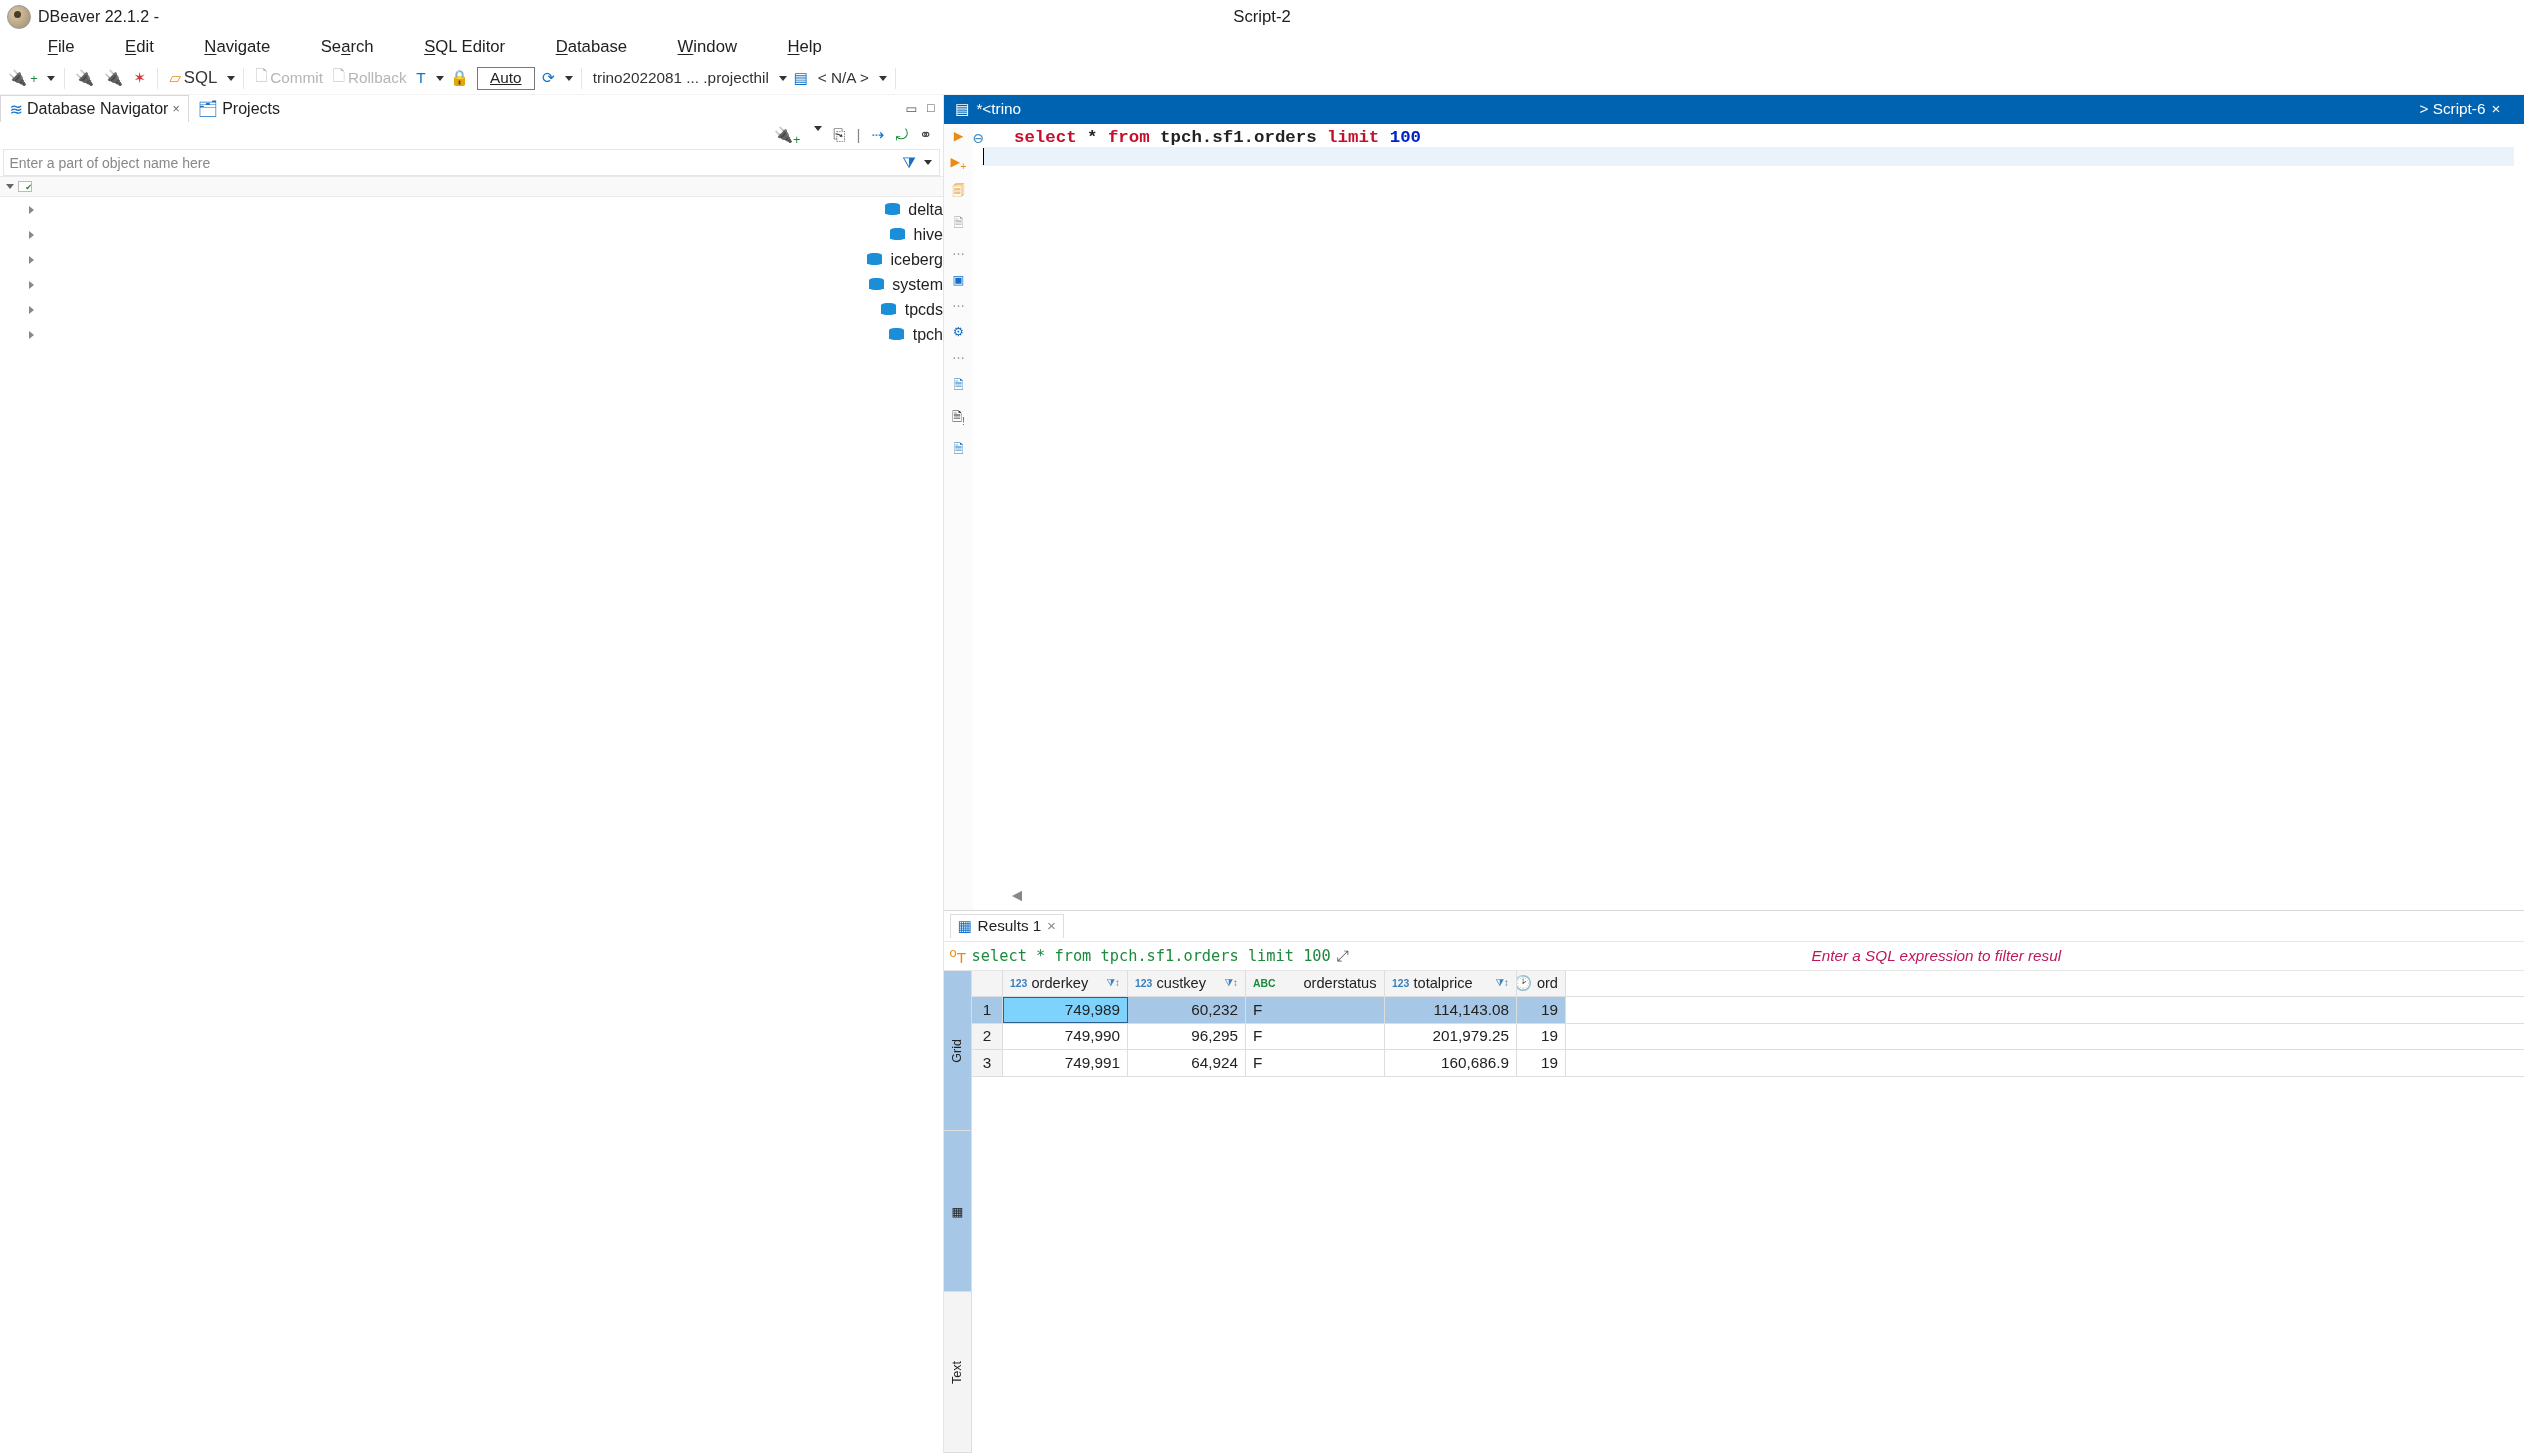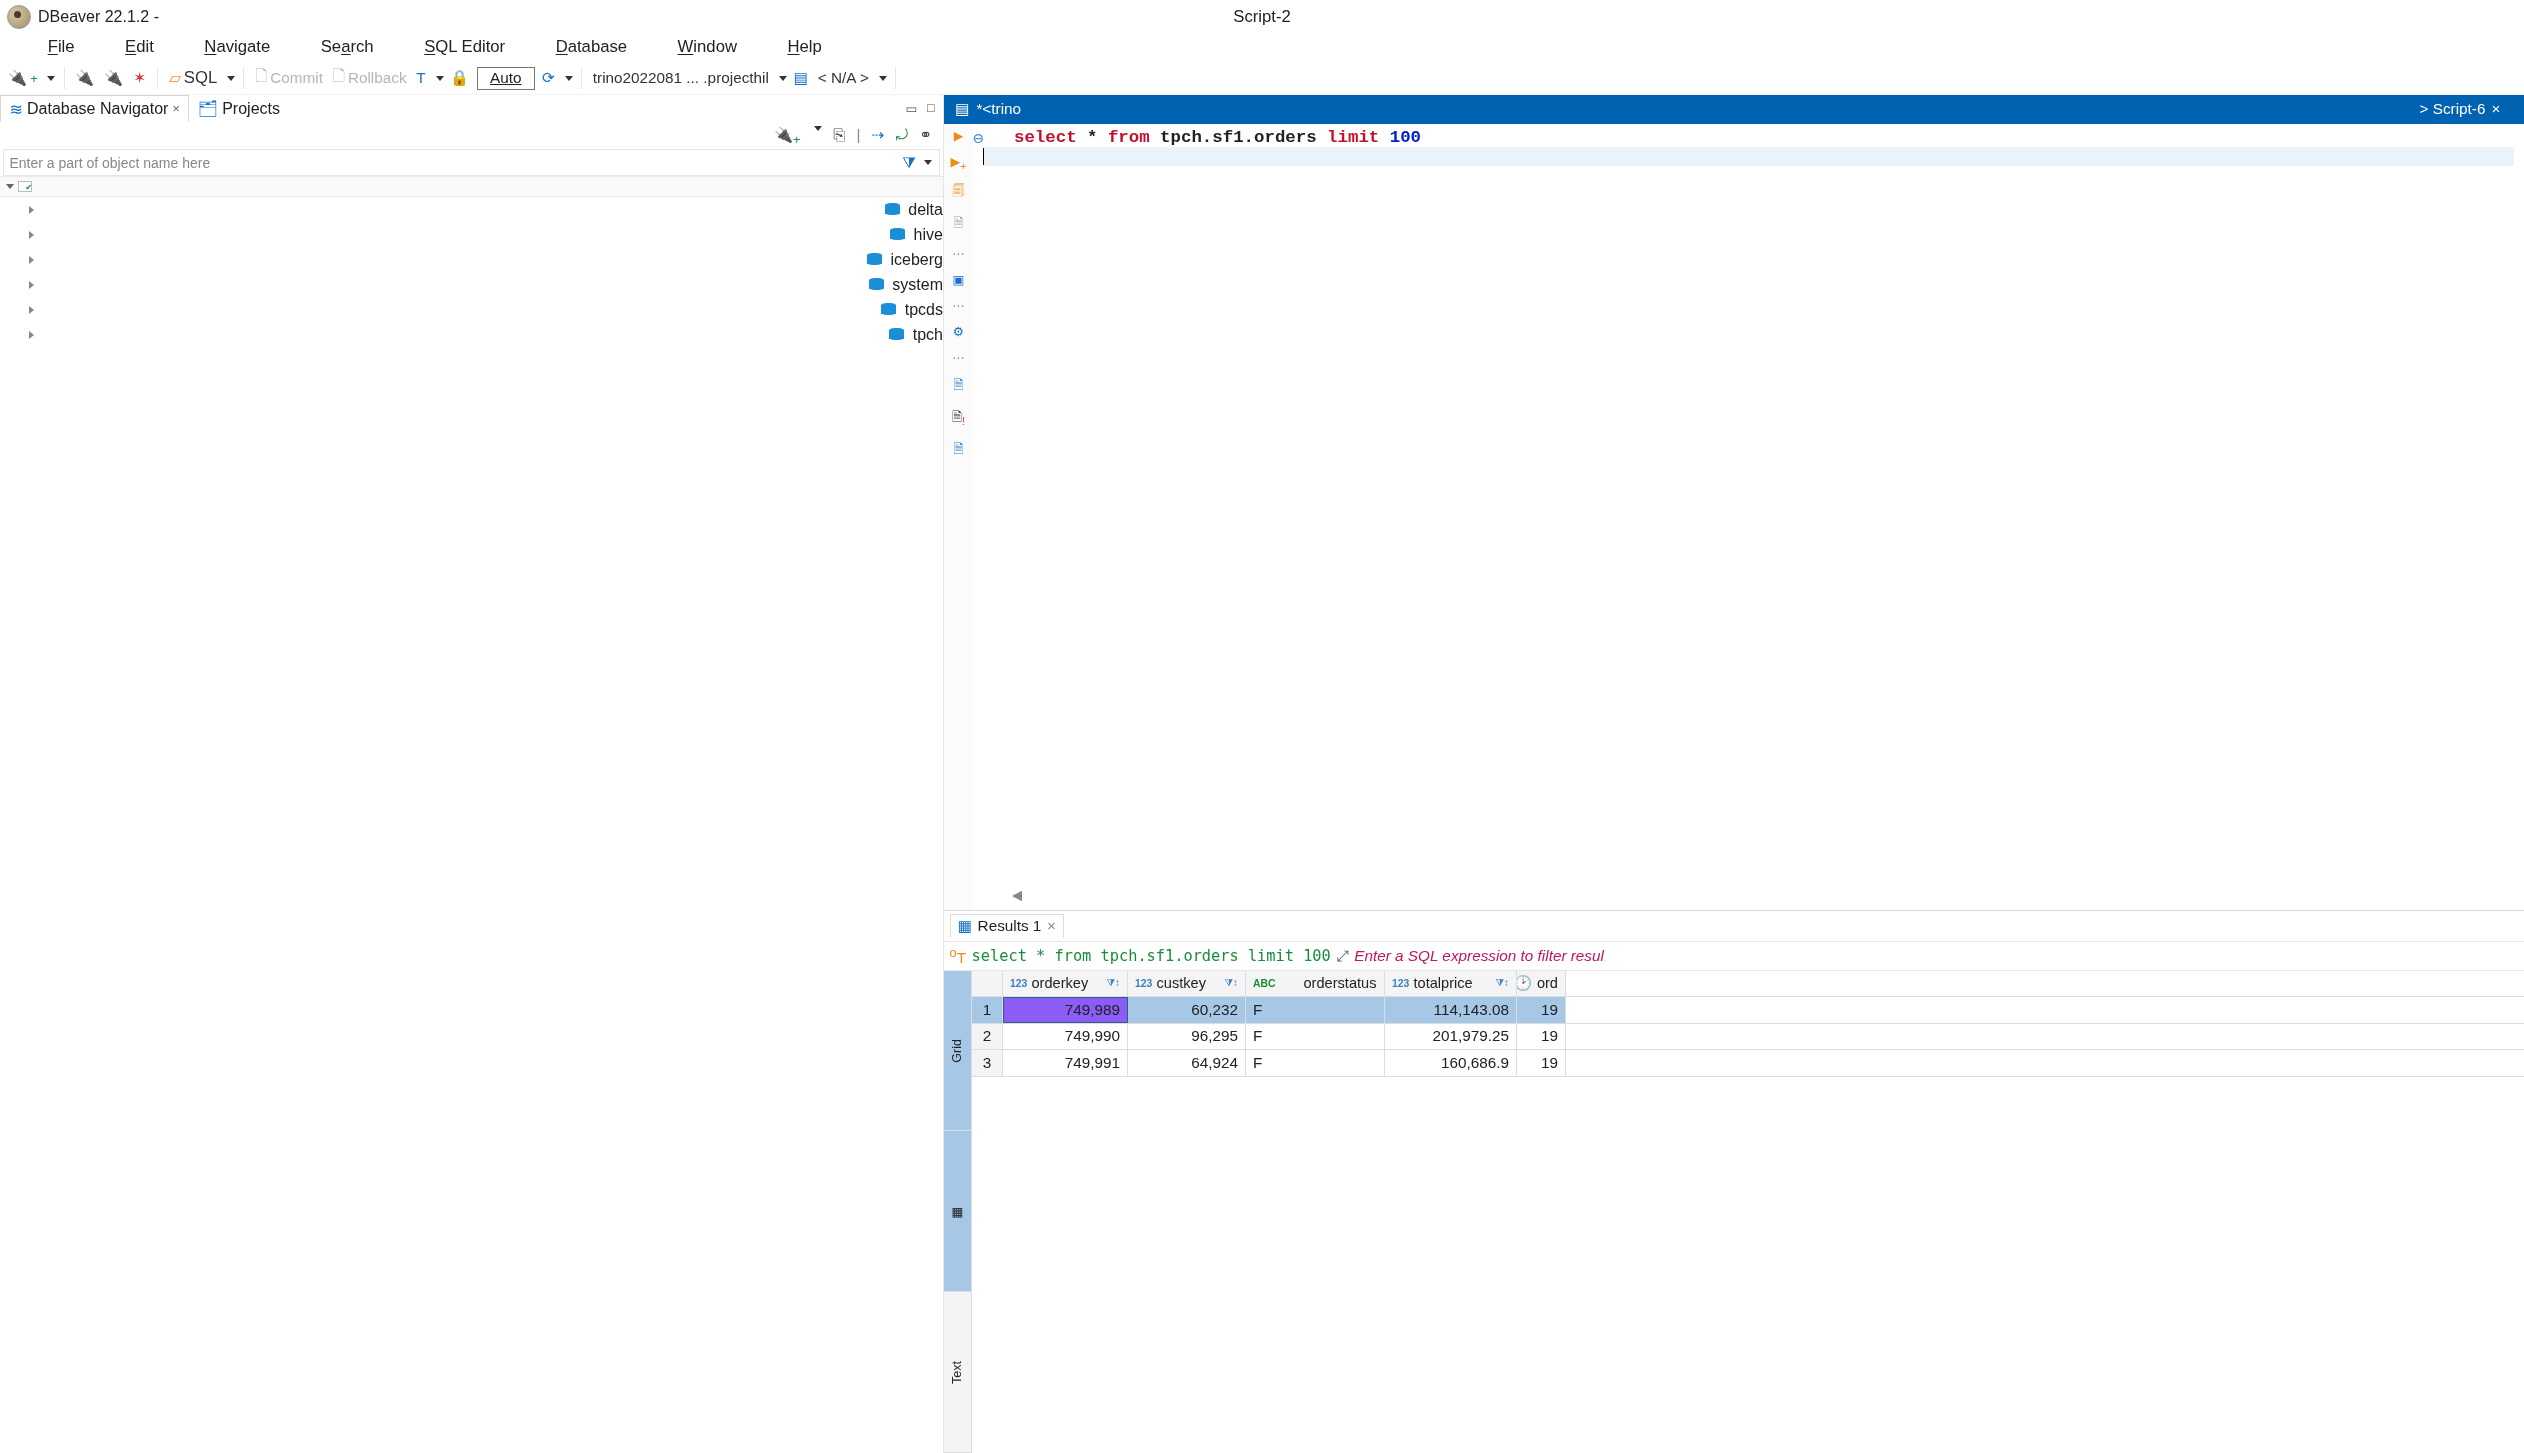--- a/index.html
+++ b/index.html
@@ -73,41 +73,41 @@
   .sqlnum { color:#0020c9; font-weight:bold;}
   .sqlid { color:#222; font-weight:bold; }
   .fold { color:#4a90c7; position:absolute; left:0px; }
   .line2-sel { background:#eaf2fa; display:inline-block; width:100%; height:19.5px;}
   .scroll-left-tri { position:absolute; bottom:4.2px; left:39px; color:#888;}
 
   
   .results { border-top:0.7px solid #d8d8d8; display:flex; flex-direction:column; height:40%;}
   .results-tabs { display:flex; align-items:center; padding:2.8px 5.6px; gap:4.2px;}
   .results-tab { display:flex; align-items:center; gap:5.6px; padding:2.8px 7px; border:0.7px solid #ddd; border-bottom:none; background:#fff; font-size:15.3px;}
-  .query-row { display:flex; align-items:center; gap:5.6px; padding:2.8px 5.6px; border-top:0.7px solid #e6e6e6; border-bottom:0.7px solid #e6e6e6; font-size:15.3px;}
+  .query-row { display:flex; align-items:center; gap:5.6px; padding:2.8px 5.6px; border-top:0.7px solid #e6e6e6; border-bottom:0.7px solid #e6e6e6; font-size:15.3px;text-align:center;}
   .query-row .qtext { color:#1a8b3a; font-family: Consolas, monospace;}
   .query-row .filter-expr { color:#be185d; font-style:italic; flex:1; white-space:nowrap; overflow:hidden;}
 
   .grid-wrap { display:flex; flex:1; min-height:0;}
   .grid-side { width:28px; display:flex; flex-direction:column; border-right:0.7px solid #ddd; background:#f4f4f4; font-size:12.5px;}
   .grid-side .cell { flex:1; display:flex; align-items:center; justify-content:center; border-bottom:0.7px solid #ddd;}
   .grid-side .rot { writing-mode: vertical-rl; transform: rotate(180deg);}
   .grid-side .sel { background:#a7c7e7;}
 
   .grid { flex:1; display:flex; flex-direction:column;}
   .grow { display:flex; height:26.5px; border-bottom:0.7px solid #ddd;}
   .gcell { border-right:0.7px solid #ddd; padding:2.8px 7px; display:flex; align-items:center; overflow:hidden; white-space:nowrap;}
   .rownum { width:31px; background:#f4f4f4; justify-content:center;}
   .hd { background:#f4f4f4; font-size:14.6px; gap:4.2px;}
   .hd .type-badge { color:#3a7fbf; font-size:10.4px; font-weight:bold;}
   .hd .sortic { margin-left:auto; color:#3a7fbf; font-size:9.7px;}
   .c-orderkey{width:125px; justify-content:flex-end;} .c-custkey{width:118px; justify-content:flex-end;}
   .c-status{width:139px;gap:28px;} .c-totalprice{width:132px; justify-content:flex-end;} .c-orddate{width:49px; justify-content:flex-end;}
   .row-sel .gcell { background:#a7c7e7;}
-  .row-sel .gcell.cell-active { background:#8b5cf6; outline:1.4px solid #2e5d8a; outline-offset:-1.4px;}
+  .row-sel .gcell.cell-active { background:#7dd3fc; outline:1.4px solid #2e5d8a; outline-offset:-1.4px;}
   .ic-green{ color:#1a8b3a;}
   .ic-blue{ color:#1571c7;}
   .ic-red{ color:#d23b3b;}
   .ic-orange{ color:#e98b15;}
   .ic-gray{ color:#9a9a9a;}
 </style>
 </head>
 <body>
 
 <div class="root">

